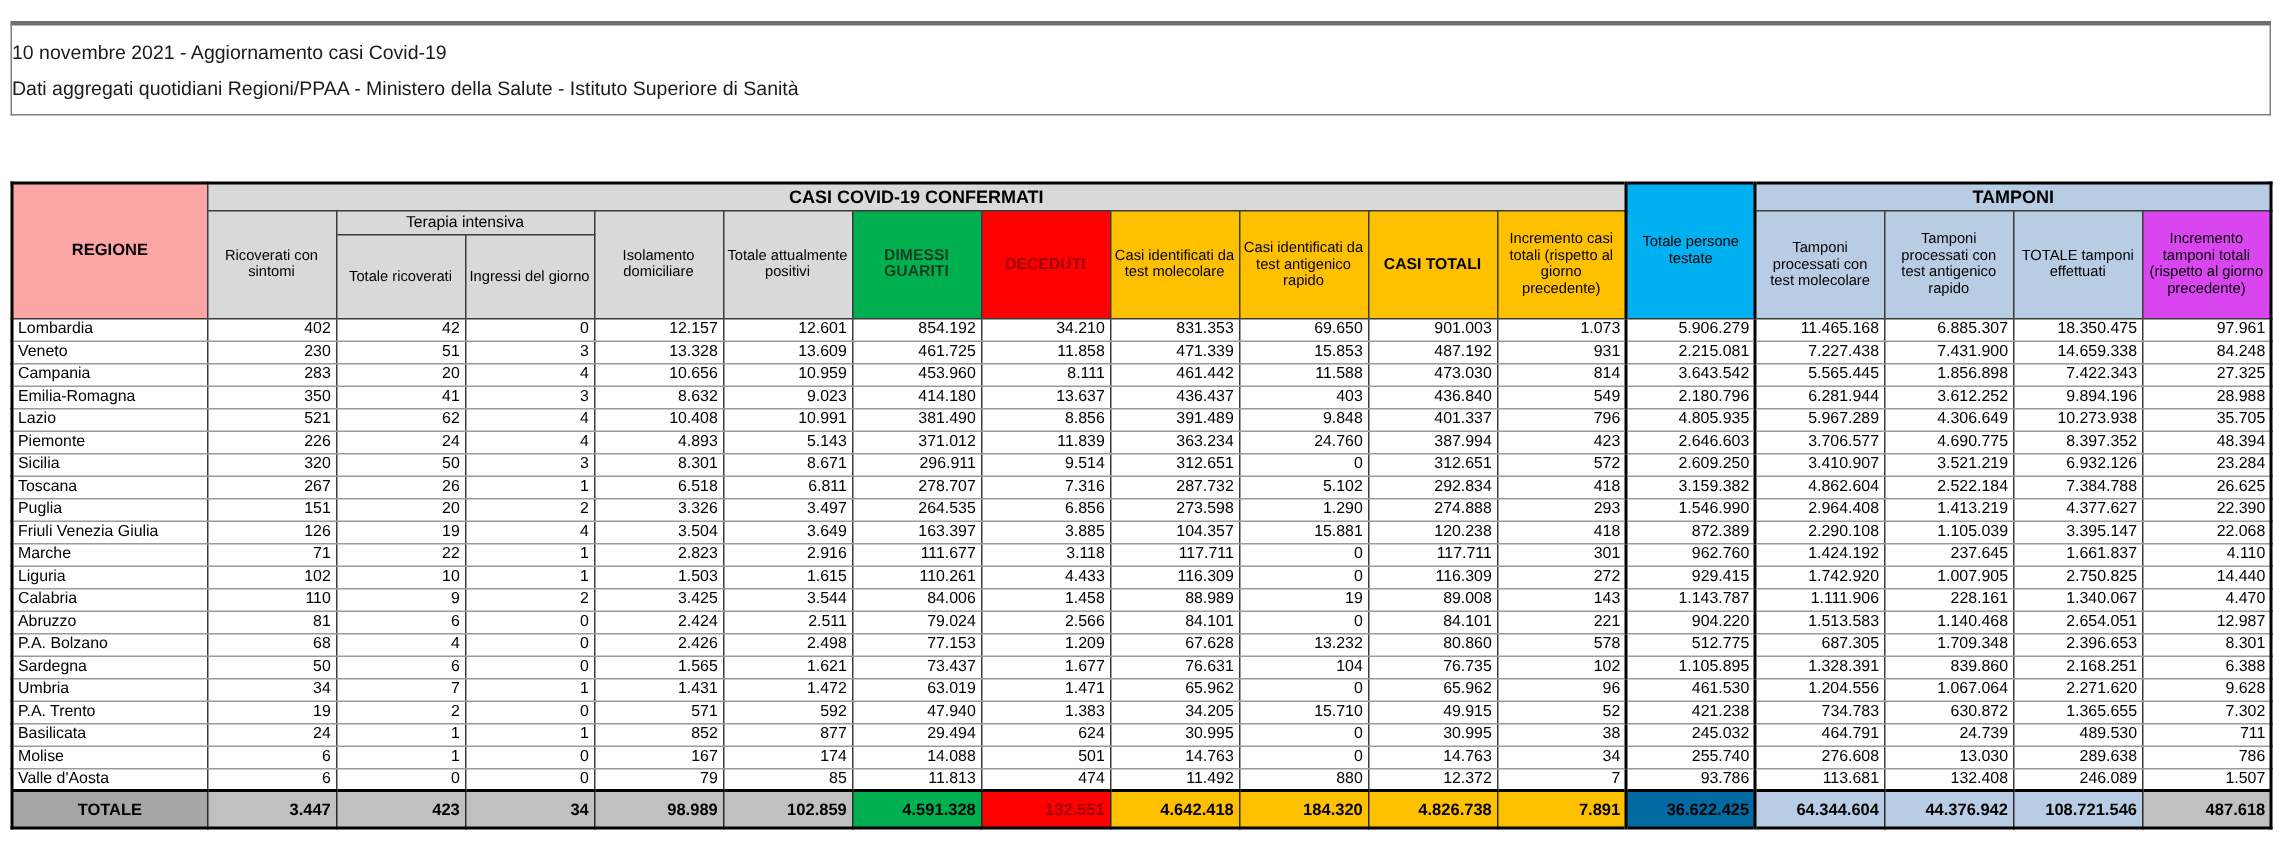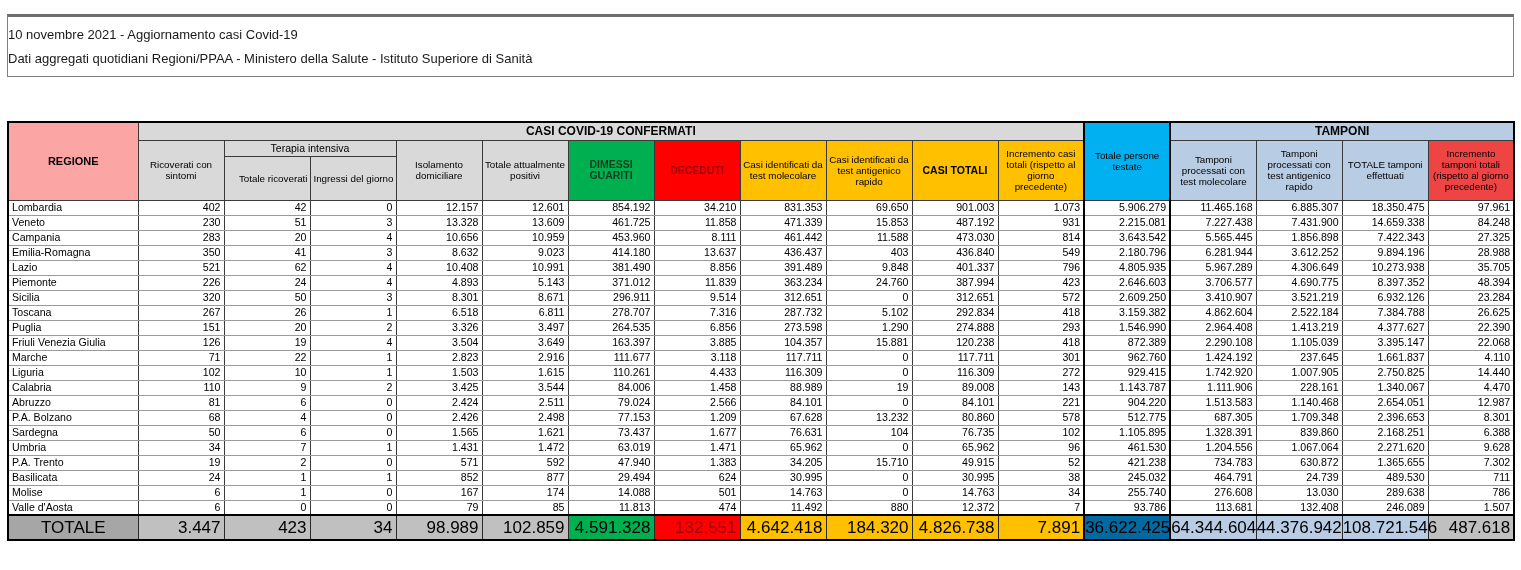--- a/index.html
+++ b/index.html
@@ -15,39 +15,39 @@
 
   table { border-collapse:collapse; table-layout:fixed; width:1506px;
     border:2px solid #000; }
 
   thead th { border:1px solid #3a3a3a; background:#d9d9d9; font-weight:normal;
     font-size:9.8px; line-height:11px; text-align:center; vertical-align:middle;
     padding:1px 2px; }
   th.banner { font-size:12px; font-weight:bold; height:18px; }
   th.regione-h { background:#fca5a5; font-weight:bold; font-size:11px; }
   th.terapia-h { height:16px; font-size:10.5px; }
-  tr.h3 th { height:44px;text-align:right; }
+  tr.h3 th { height:56px; }
   th.green-h { background:#00b050; color:#123d1e; font-weight:bold; font-size:10.5px; }
   th.red-h { background:#ff0000; color:#9c0006; font-weight:bold; font-size:10.5px; }
   th.yellow-h { background:#ffc000; }
   th.bold-h { font-weight:bold; font-size:10.5px; }
   th.cyan-h { background:#00b0f0; border-left:2px solid #000; border-right:2px solid #000; }
   th.lblue-h { background:#b8cce4; }
-  th.gray2-h { background:#ef4444; }
+  th.gray2-h { background:#d946ef; }
 
   tbody td { border-left:1px solid #3a3a3a; border-right:1px solid #3a3a3a;
     border-top:1px solid #9a9a9a; border-bottom:1px solid #9a9a9a;
     height:15px; font-size:10.6px; line-height:13px; background:#fff;
     white-space:nowrap; overflow:hidden; }
   tbody td.region { text-align:left; padding-left:3px; }
   tbody td.num { text-align:right; padding-right:3px; }
   tbody td.cyan-col { border-left:2px solid #000; border-right:2px solid #000; }
 
   tfoot td { border:1px solid #2a2a2a; border-top:2px solid #000;
-    height:25px; font-size:17px; font-weight:normal; text-align:right;
+    height:25px; font-size:11px; font-weight:bold; text-align:right;
     padding-right:3px; white-space:nowrap; }
   tfoot td.t-label { background:#a6a6a6; text-align:center; padding-right:0; }
   tfoot td.t-gray { background:#c0c0c0; }
   tfoot td.t-green { background:#00b050; }
   tfoot td.t-red { background:#ff0000; color:#9c0006; }
   tfoot td.t-yellow { background:#ffc000; }
   tfoot td.t-cyan { background:#0369a1; border-left:2px solid #000; border-right:2px solid #000000; }
   tfoot td.t-lblue { background:#b8cce4; }
   tfoot td.t-gray2 { background:#c0c0c0; }
 </style>

